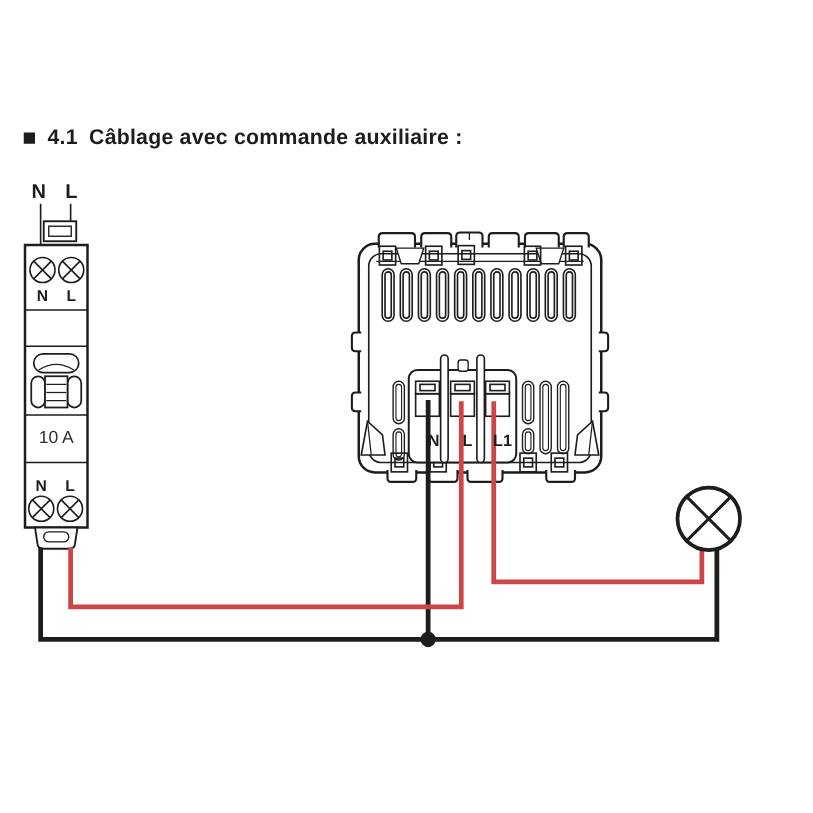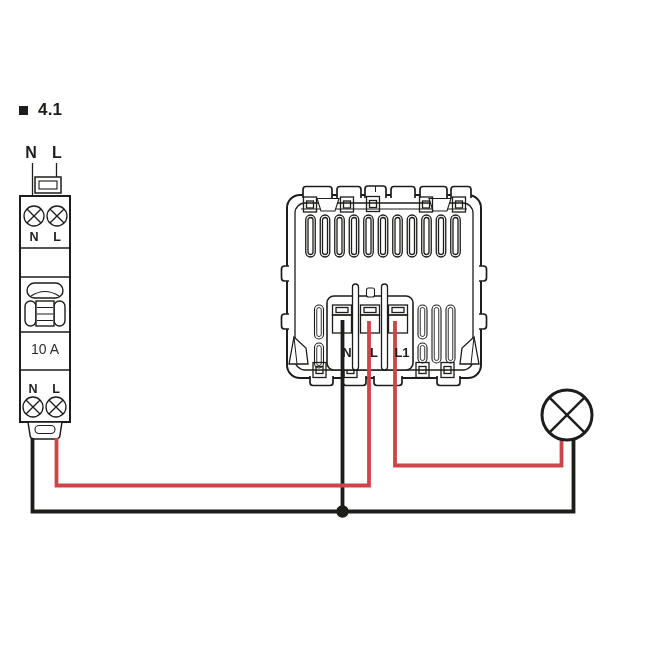--- a/index.html
+++ b/index.html
@@ -32,20 +32,21 @@
   .t14{font-size:14px;font-weight:normal;fill:#2e2e2c;}
 </style>
 </head>
 <body>
 
 <div class="page">
 
   <div class="heading">
     <span class="bullet"></span>
     <span class="h-num">4.1</span>
+    <span class="h-label">Câblage avec commande auxiliaire :</span>
   </div>
 
   <svg width="650" height="650" viewBox="0 0 650 650">
     <defs>
       <g id="screw">
         <circle r="10" stroke-width="1.6" fill="#fff"></circle>
         <line x1="-7.07" y1="-7.07" x2="7.07" y2="7.07" stroke-width="1.4"></line>
         <line x1="7.07" y1="-7.07" x2="-7.07" y2="7.07" stroke-width="1.4"></line>
       </g>
       <g id="tscrew">

